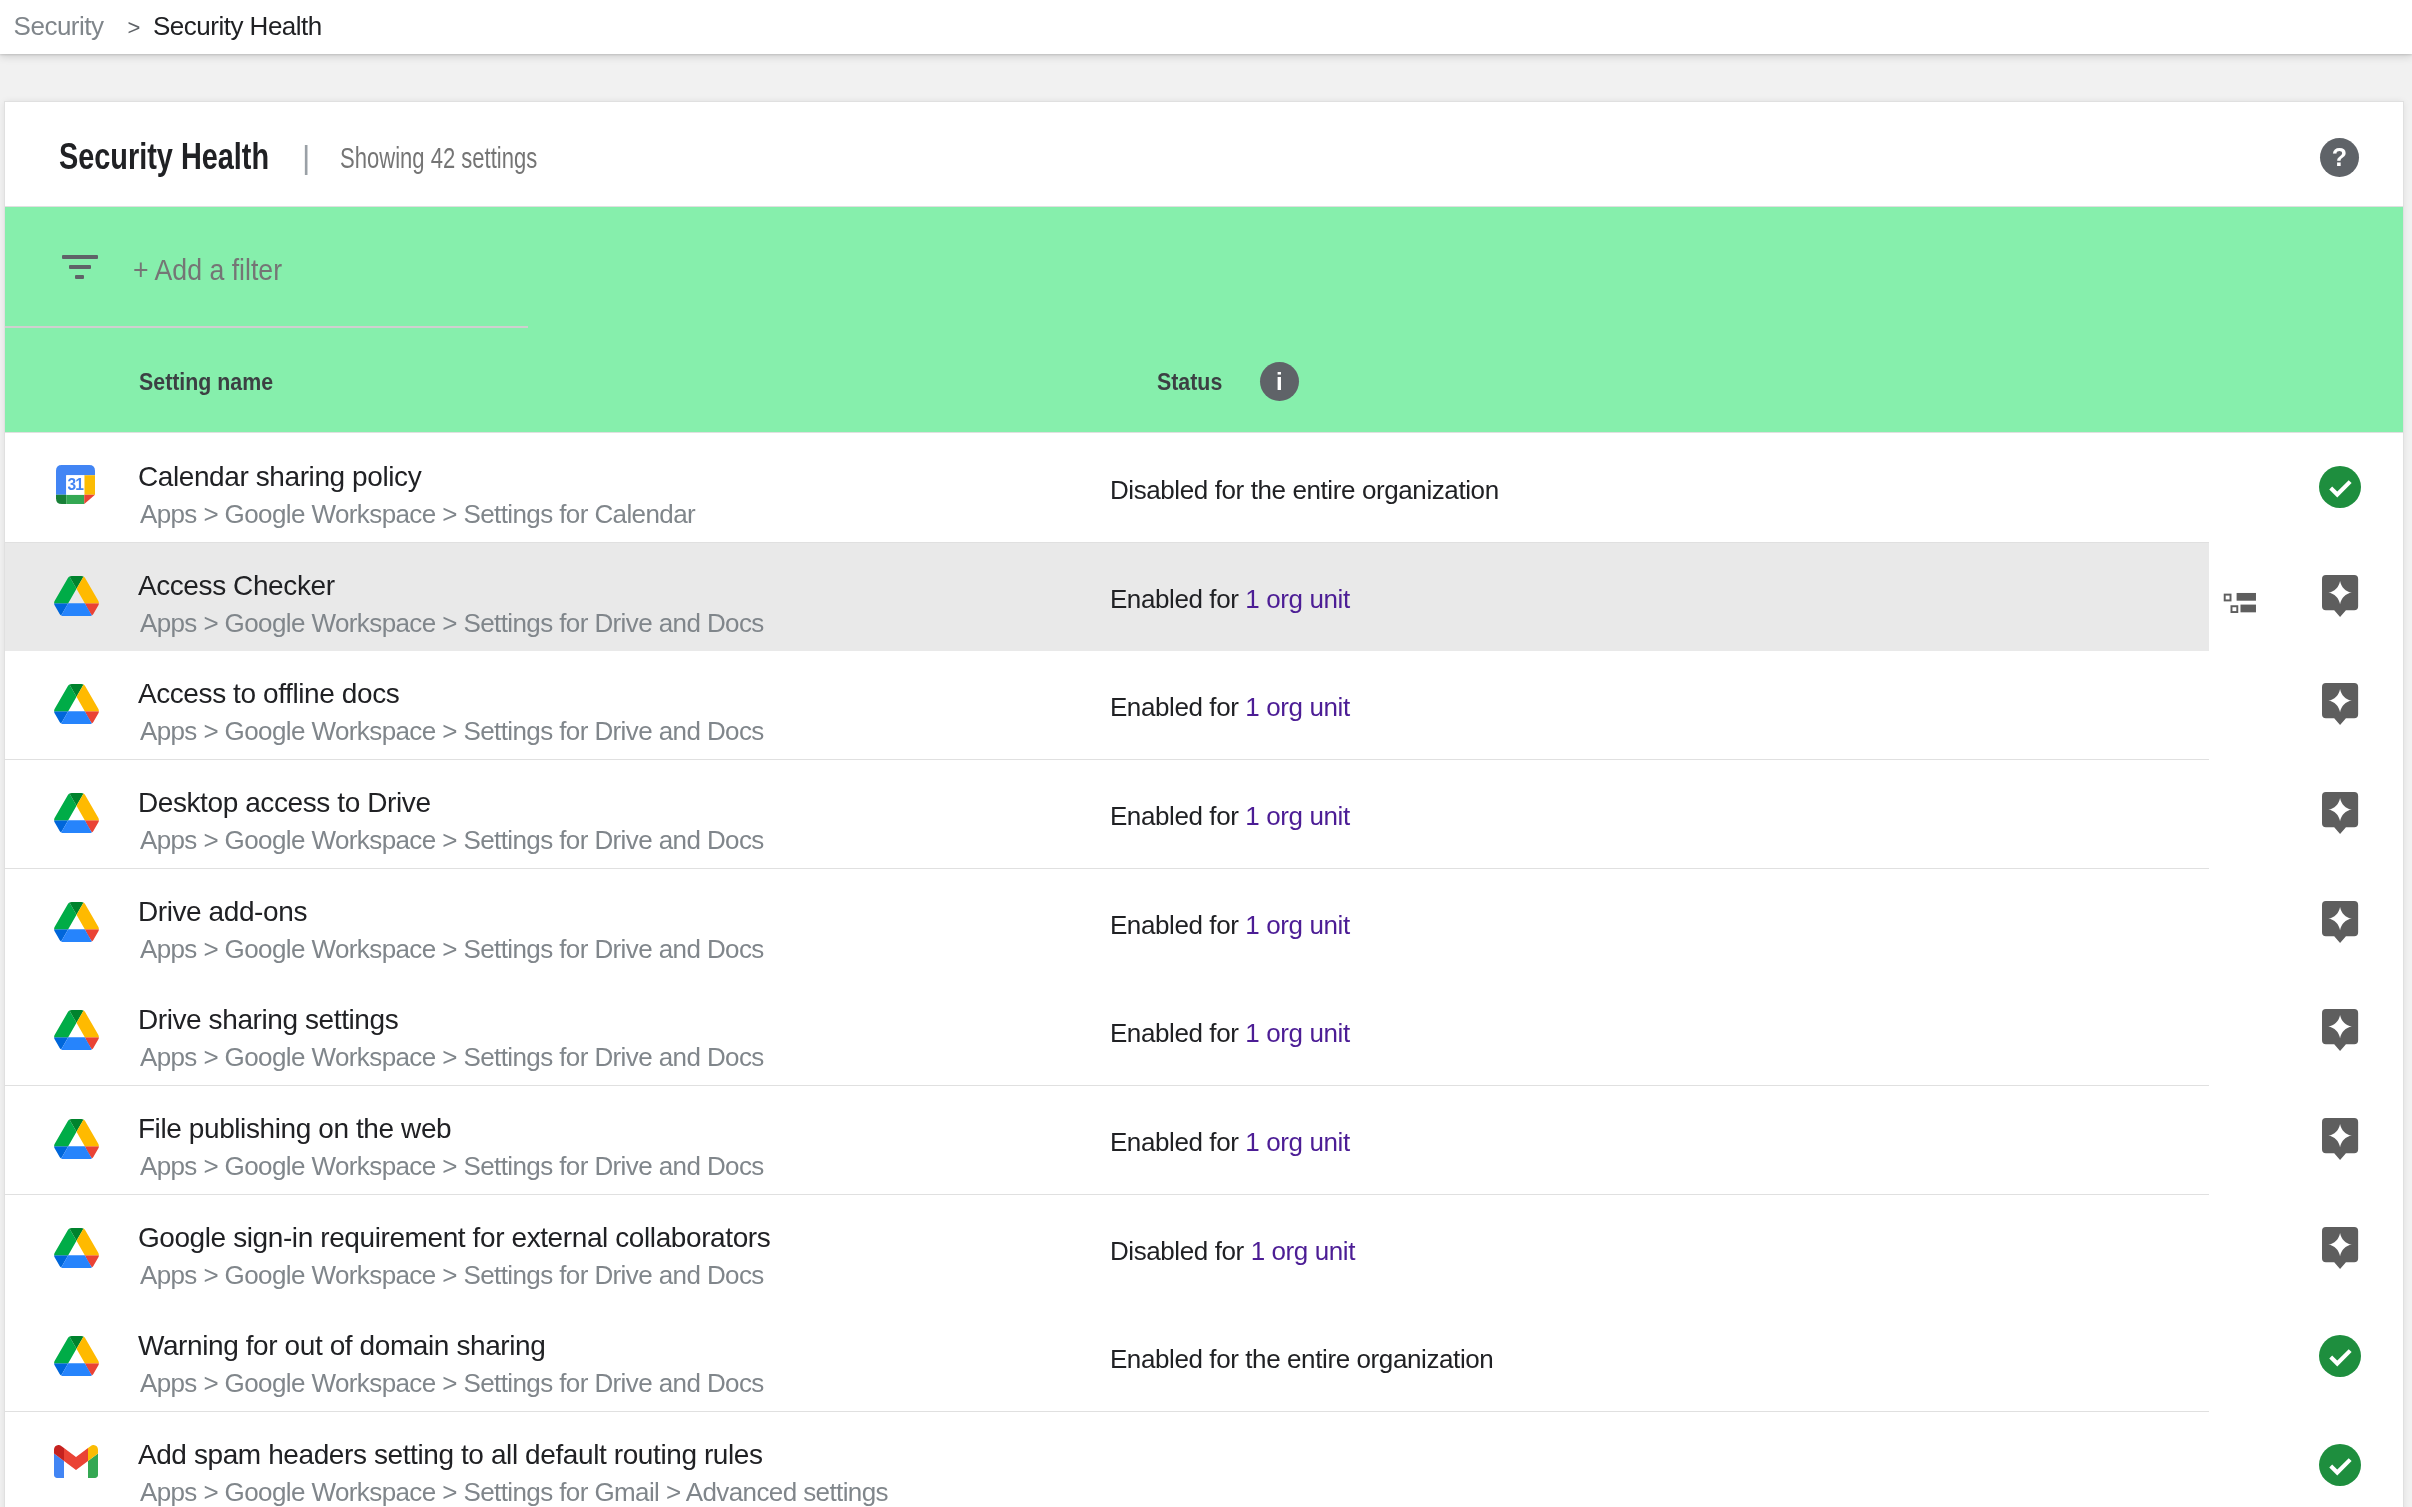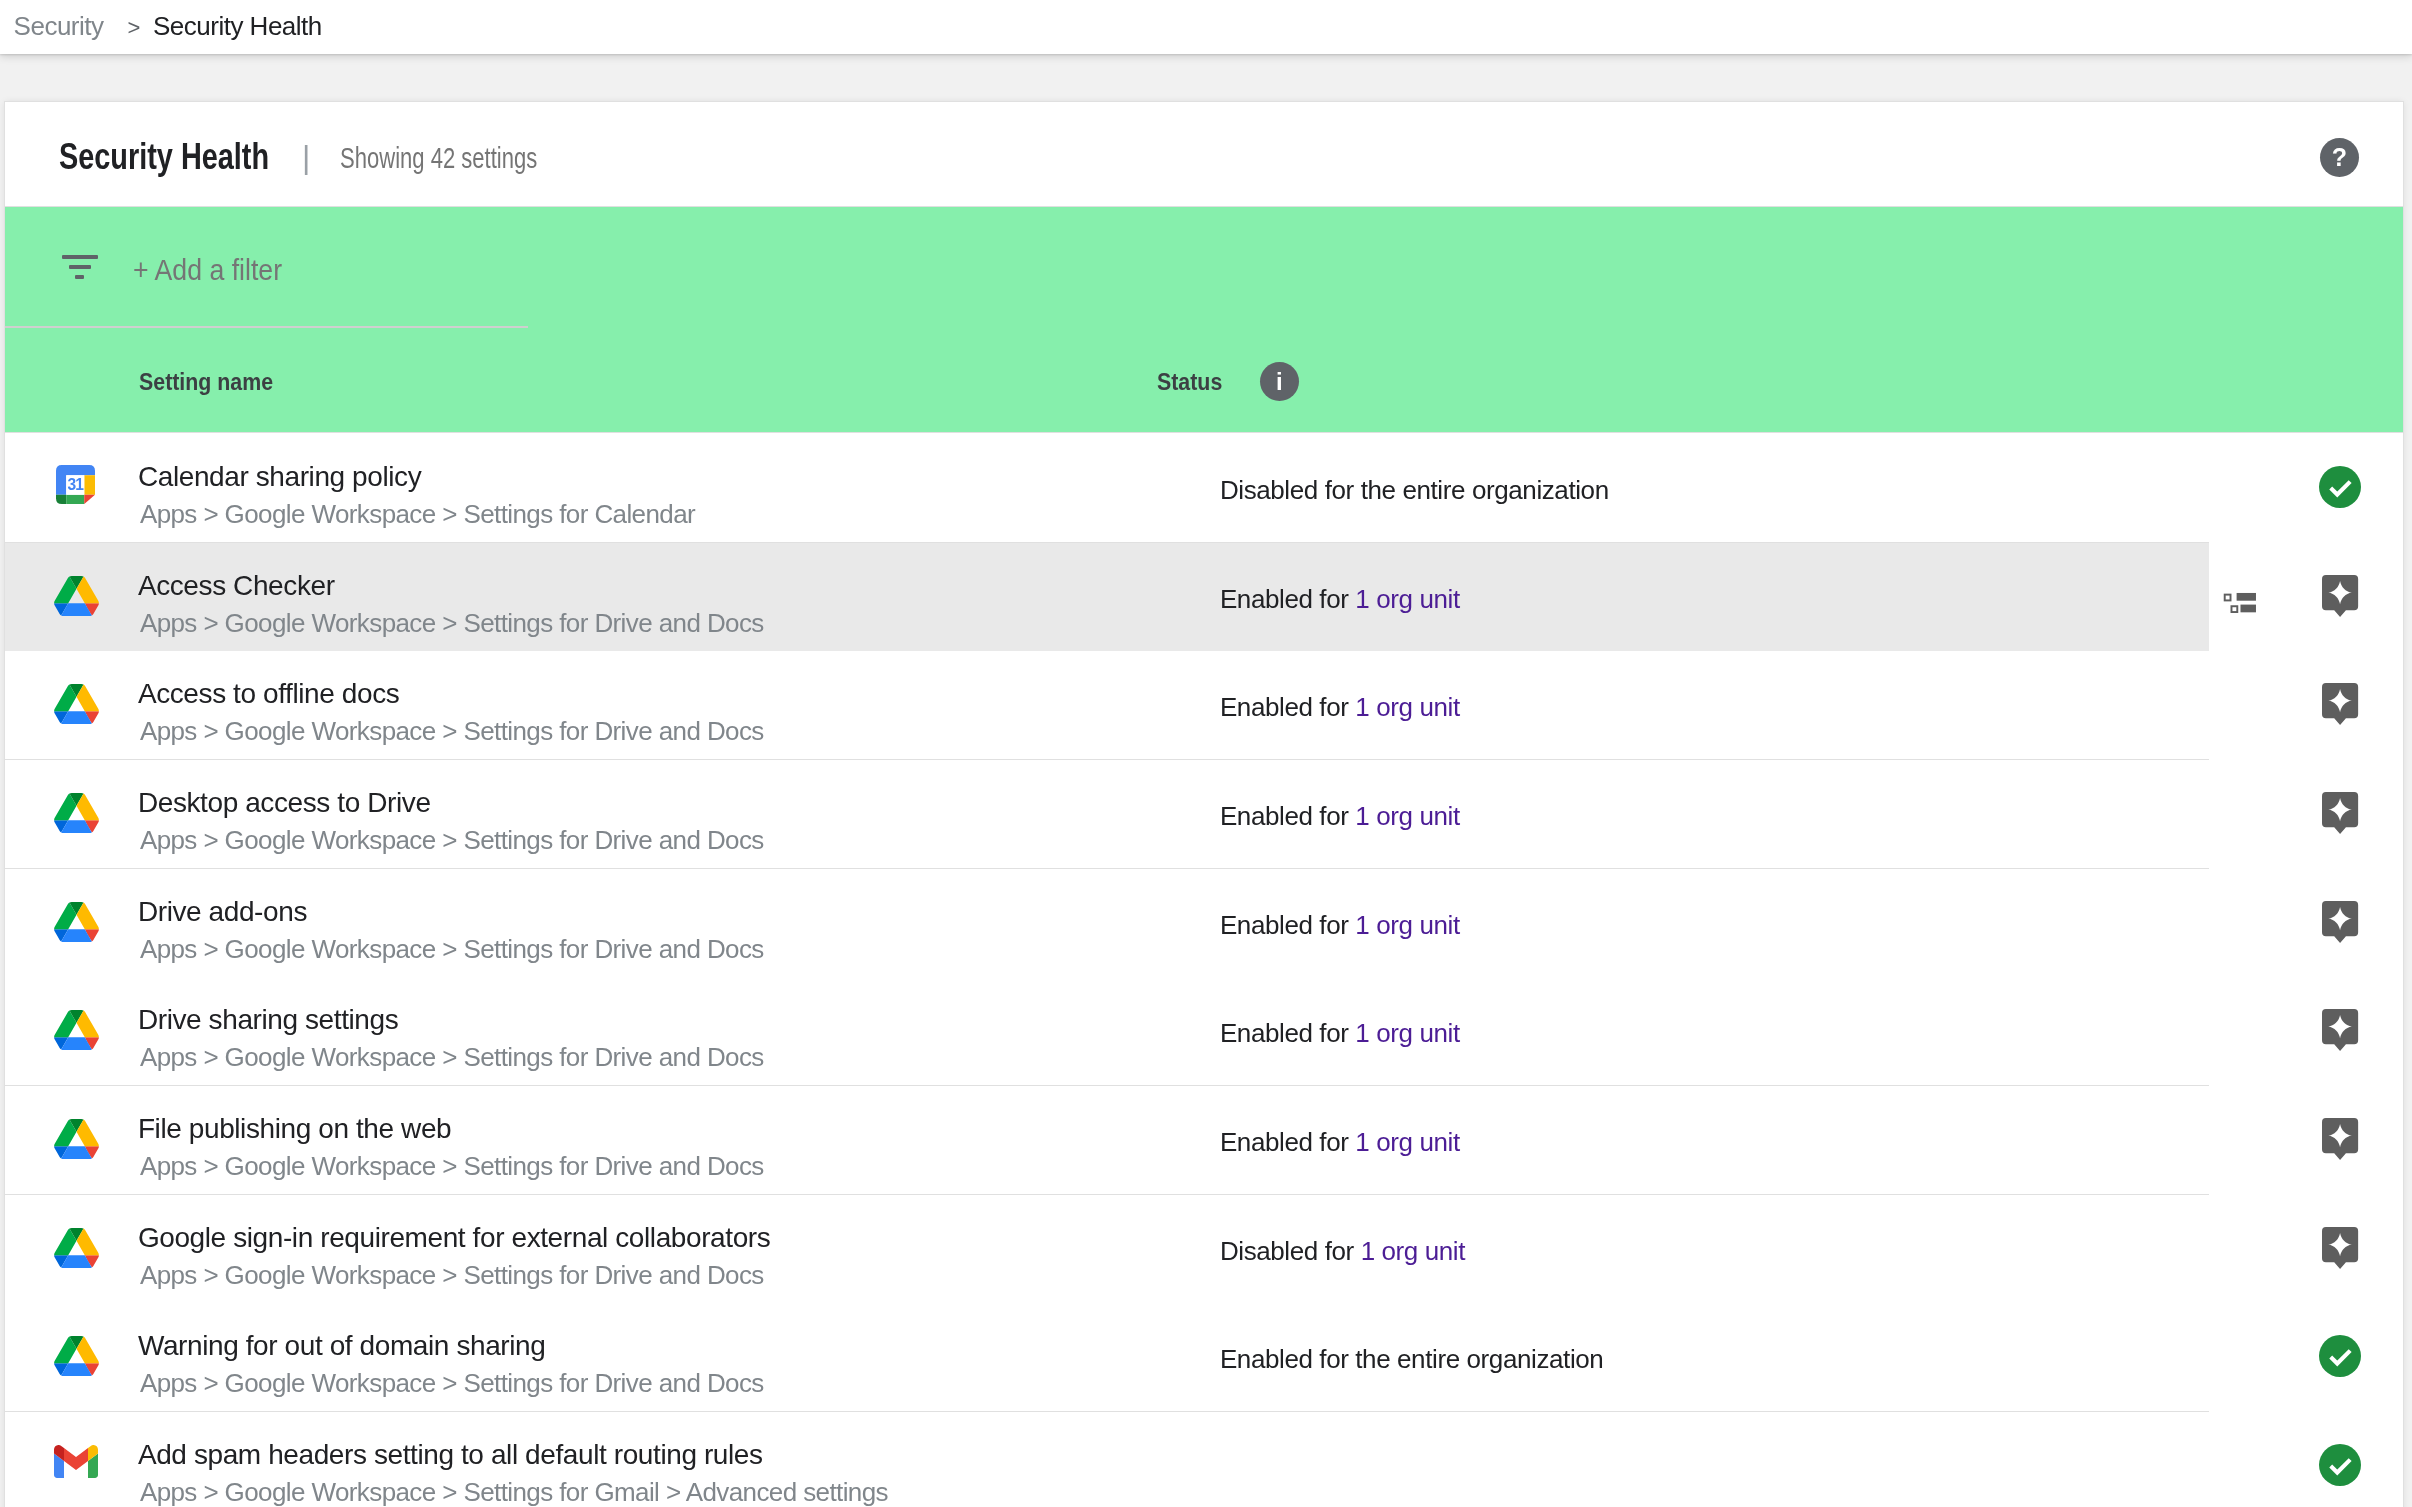--- a/index.html
+++ b/index.html
@@ -34,21 +34,21 @@
 .colhead{font-size:24px;line-height:24px;font-weight:bold;color:#3c4043;transform:scaleX(0.89);transform-origin:0 0;white-space:nowrap;}
 #info{left:1255px;top:155px;}
 #info span{font-size:24px;font-weight:bold;}
 
 .row{left:0;width:2204px;height:109px;background:#fff;border-bottom:1px solid #e0e0e0;box-sizing:border-box;position:absolute;}
 .row.hl{background:#e9e9e9;}
 .ricon{position:absolute;left:49px;top:30px;width:45px;height:45px;}
 .ricon svg{display:block;}
 .rtitle{position:absolute;left:133px;top:29px;font-size:28px;line-height:28px;color:#202124;letter-spacing:-0.4px;white-space:nowrap;}
 .rsub{position:absolute;left:135px;top:67px;font-size:26px;line-height:26px;color:#80868b;letter-spacing:-0.6px;white-space:nowrap;}
-.rstatus{position:absolute;left:1215px;top:43px;font-size:26px;line-height:26px;color:#202124;letter-spacing:-0.4px;white-space:nowrap;}
+.rstatus{position:absolute;left:1105px;top:43px;font-size:26px;line-height:26px;color:#202124;letter-spacing:-0.4px;white-space:nowrap;}
 .rstatus a{color:#4c1d95;text-decoration:none;}
 .check{position:absolute;left:2314px;top:32px;width:42px;height:42px;}
 .flag{position:absolute;left:2317px;top:32px;width:42px;height:45px;}
 .orgicon{position:absolute;left:2218px;top:49px;width:34px;height:21.3px;}
 </style>
 </head>
 <body>
 <div id="topbar" class="abs"></div>
 <div id="crumb" class="abs">Security<span class="chev">&gt;</span><span class="cur">Security Health</span></div>
 

